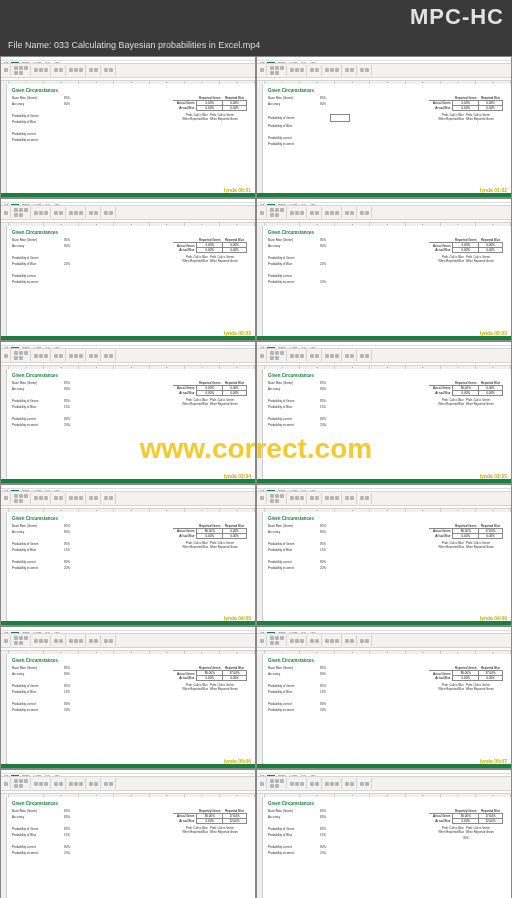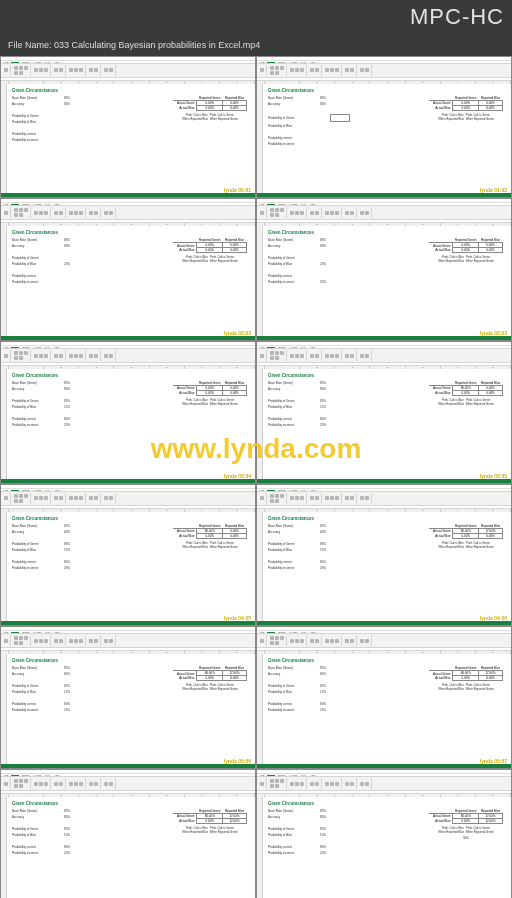--- a/index.html
+++ b/index.html
@@ -8,21 +8,21 @@
   .header {
     background: #3a3a3a;
     color: #ddd;
     padding: 4px 8px;
     font-size: 9px;
     display: flex;
     justify-content: space-between;
     align-items: flex-start;
   }
   .header-info { line-height: 1.3; margin-top: 36px; }
-  .logo { font-size: 22px; font-weight: normal; color: #fff; letter-spacing: 1px; opacity: 0.85; }
+  .logo { font-size: 22px; font-weight: bold; color: #fff; letter-spacing: 1px; opacity: 0.85; }
   
   .grid {
     display: grid;
     grid-template-columns: 1fr 1fr;
     grid-template-rows: repeat(6, 1fr);
     width: 100%;
     height: calc(100% - 42px);
     background: #000;
     gap: 0;
   }
@@ -1772,13 +1772,13 @@
             <div>When Reported Blue&nbsp;&nbsp;When Reported Green</div>
             <div style="margin-top:2px">80%</div>
           </div>
         </div>
       </div>
     </div>
 
   </div>
   </div>
 
-<div class="watermark">www.lynda.com</div>
+<div class="watermark">www.correct.com</div>
 
 </body></html>

